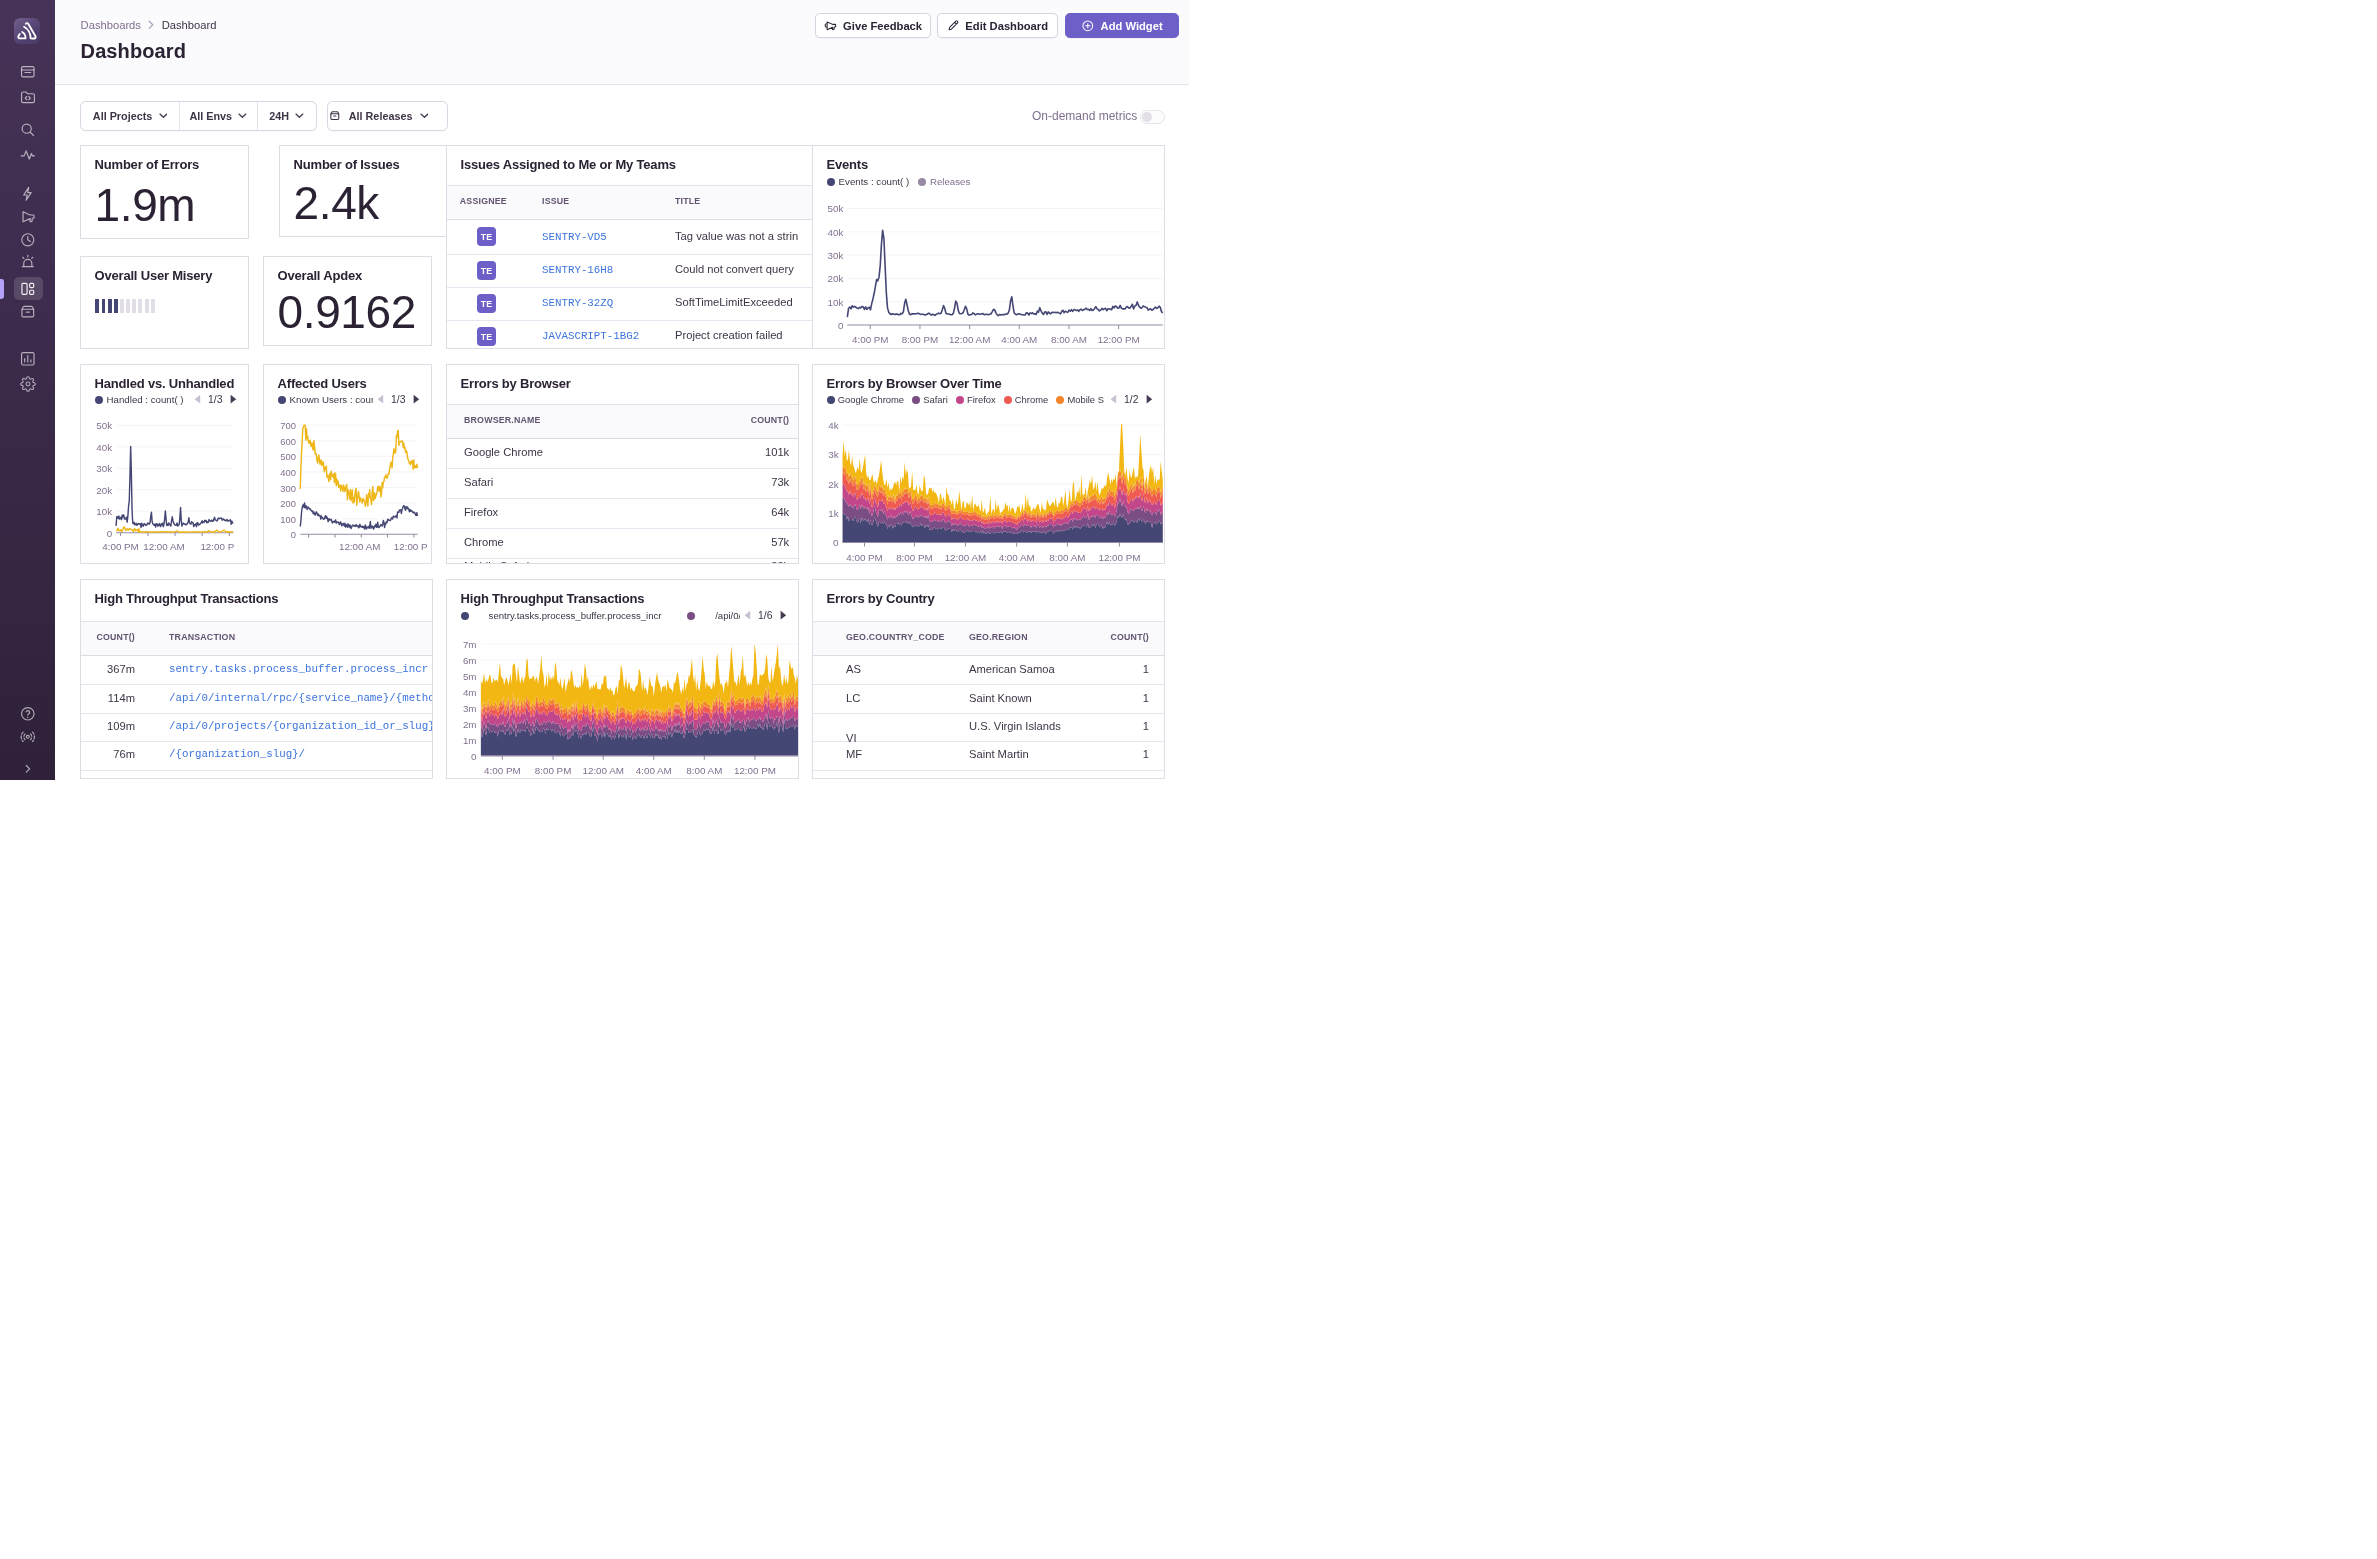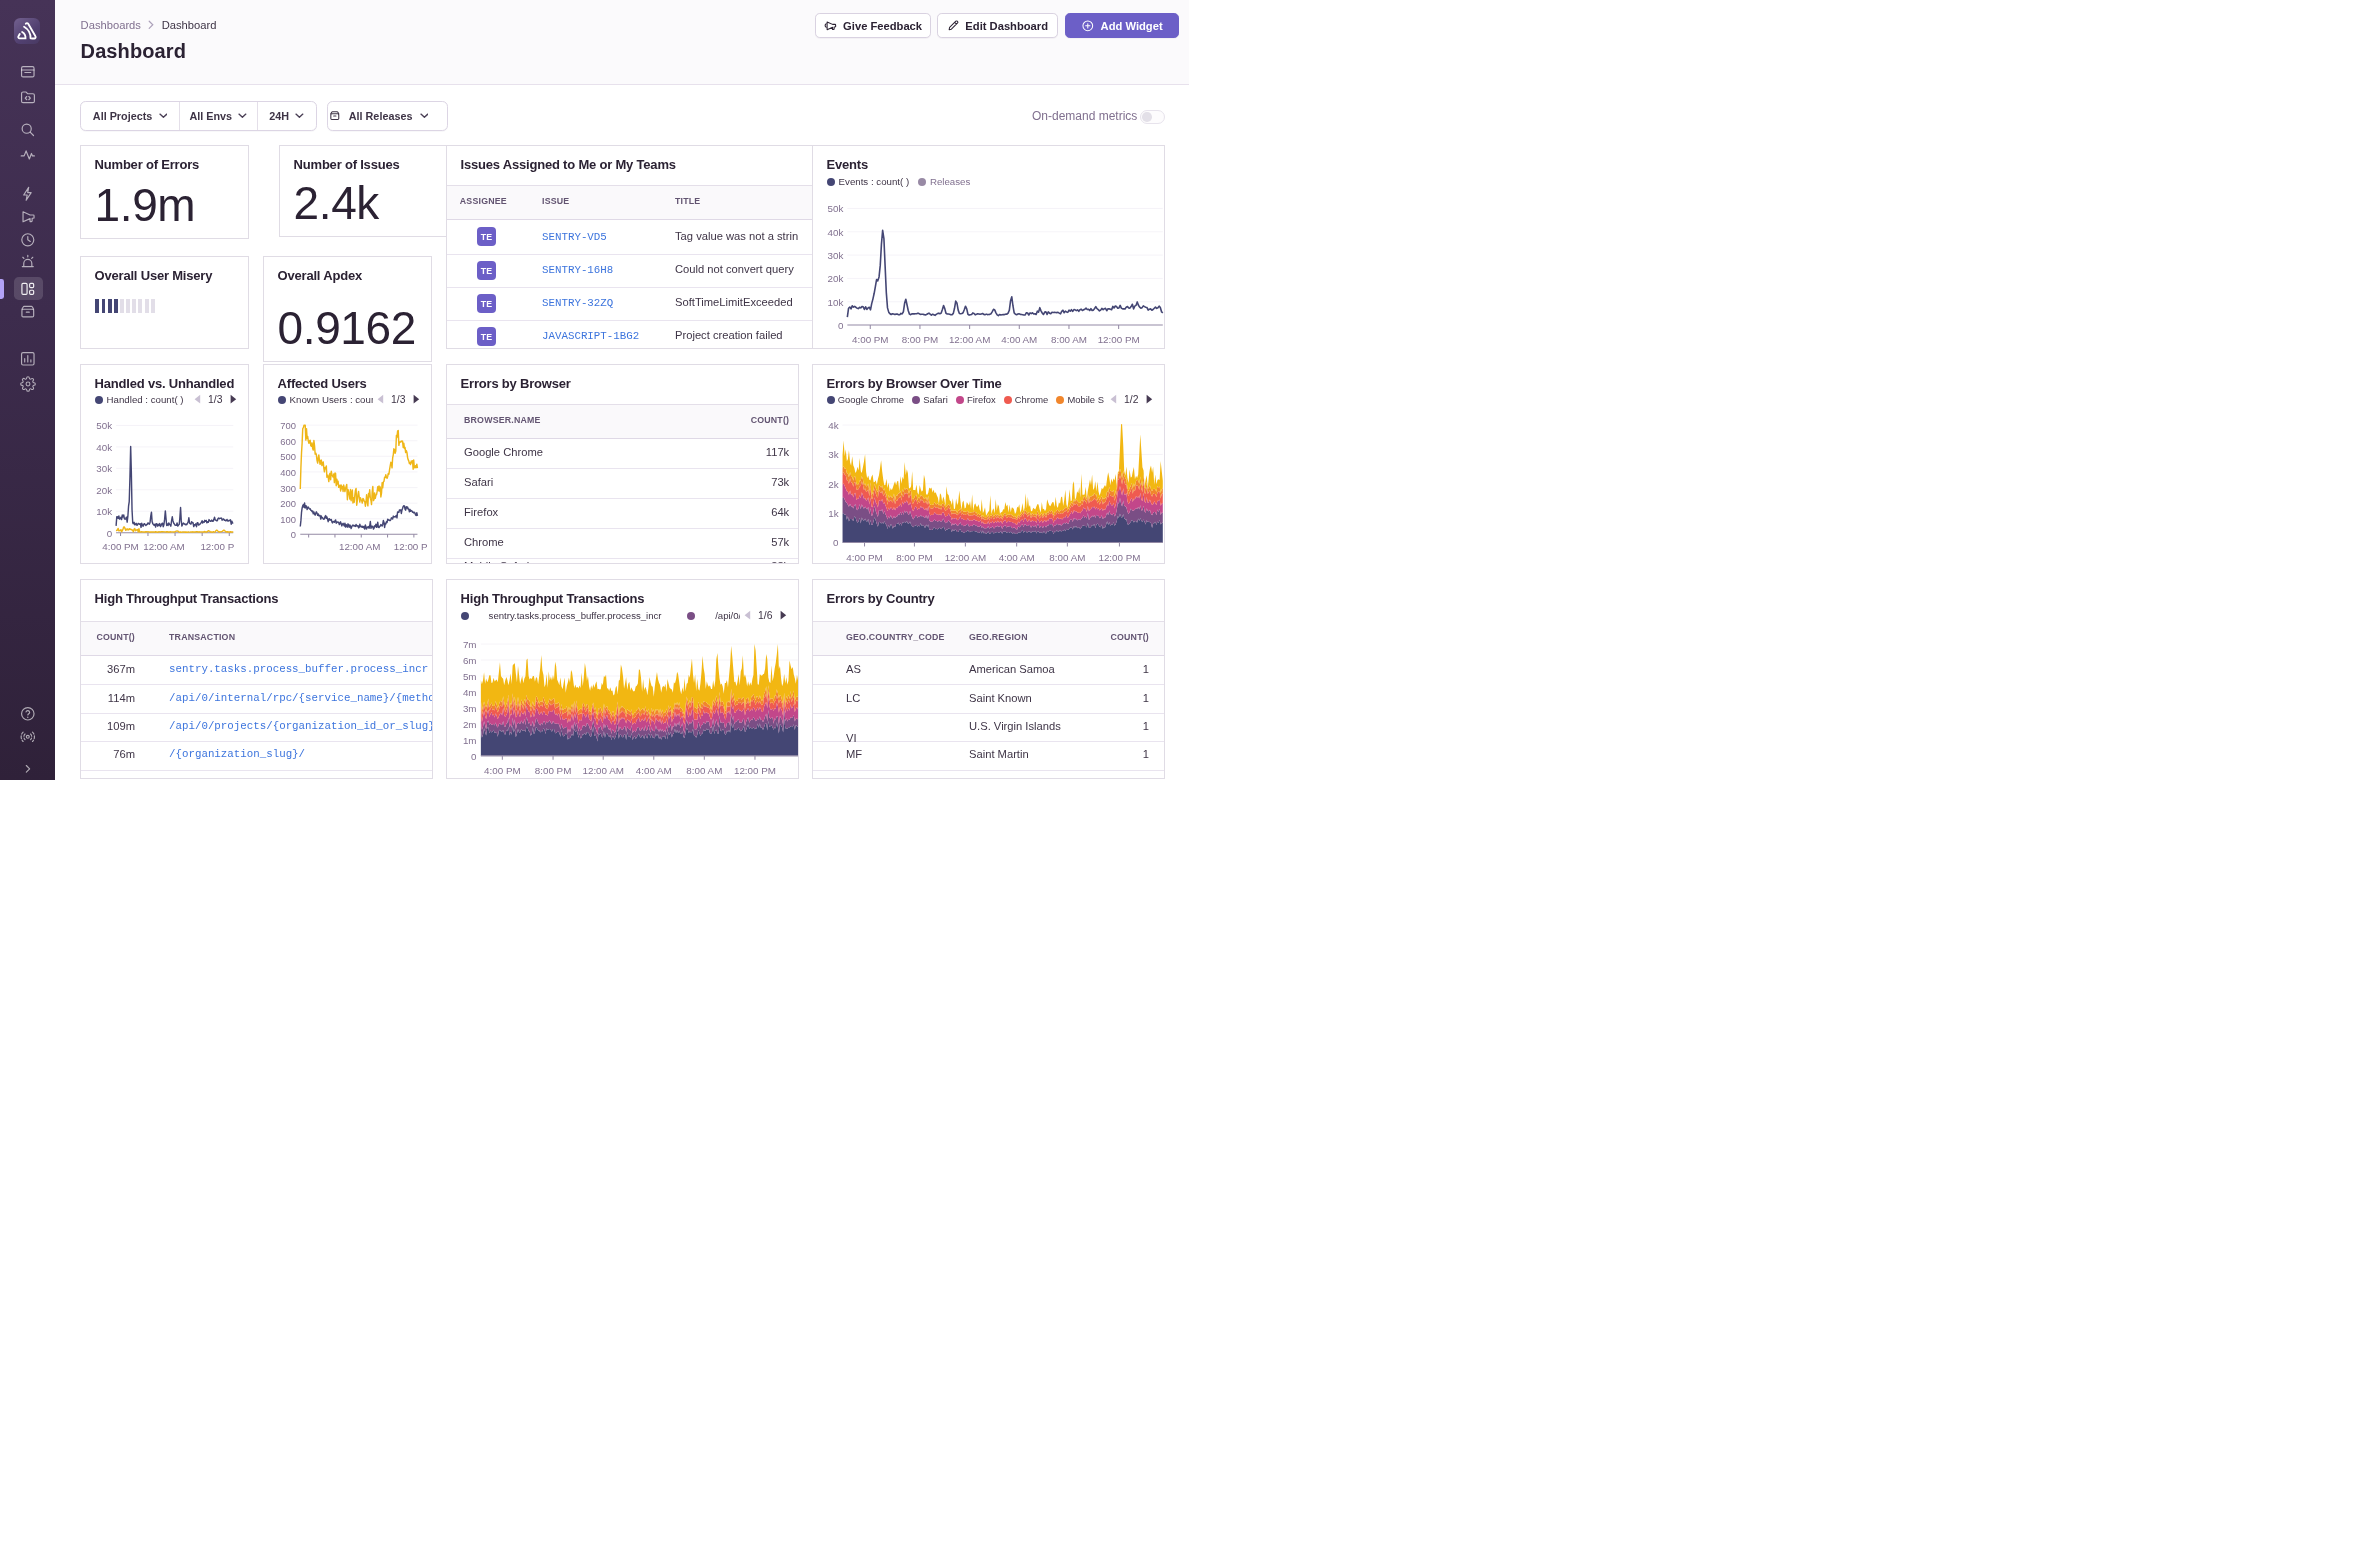--- a/index.html
+++ b/index.html
@@ -191,21 +191,21 @@
     <div class="abs" style="left:20.5px;top:42px;width:3.7px;height:14px;background:#444674"></div>
     <div class="abs" style="left:27px;top:42px;width:3.7px;height:14px;background:#444674"></div>
     <div class="abs" style="left:33px;top:42px;width:3.7px;height:14px;background:#444674"></div>
     <div class="abs" style="left:39px;top:42px;width:3.7px;height:14px;background:#e2dee8"></div>
     <div class="abs" style="left:45px;top:42px;width:3.7px;height:14px;background:#e2dee8"></div>
     <div class="abs" style="left:51px;top:42px;width:3.7px;height:14px;background:#e2dee8"></div>
     <div class="abs" style="left:57px;top:42px;width:3.7px;height:14px;background:#e2dee8"></div>
     <div class="abs" style="left:64px;top:42px;width:3.7px;height:14px;background:#e2dee8"></div>
     <div class="abs" style="left:70px;top:42px;width:3.7px;height:14px;background:#e2dee8"></div>
   </div>
-<div class="card" style="left:263px;top:256px;width:169px;height:106px">
+<div class="card" style="left:263px;top:256px;width:169px;height:90px">
     <div class="wt">Overall Apdex</div>
     <div class="bignum" style="bottom:10.4px;font-size:46px">0.9162</div>
   </div>
 <div class="card" style="left:446px;top:145px;width:398px;height:204px">
     <div class="wt">Issues Assigned to Me or My Teams</div>
     <div class="thead" style="top:39px;height:35px"></div>
     <div class="th" style="left:12.8px;top:50px">ASSIGNEE</div>
     <div class="th" style="left:95px;top:50px">ISSUE</div>
     <div class="th" style="left:228px;top:50px">TITLE</div>
     <div class="sep" style="top:108px"></div>
@@ -335,21 +335,21 @@
 <div class="card" style="left:446px;top:364px;width:353px;height:200px">
     <div class="wt">Errors by Browser</div>
     <div class="thead" style="top:39px;height:35px"></div>
     <div class="th" style="left:17px;top:50px">BROWSER.NAME</div>
     <div class="th" style="right:8.8px;top:50px">COUNT()</div>
     <div class="sep" style="top:103px"></div>
     <div class="sep" style="top:133px"></div>
     <div class="sep" style="top:163px"></div>
     <div class="sep" style="top:193px"></div>
     <div class="td " style="left:17px;top:81px">Google Chrome</div>
-    <div class="td " style="right:8.8px;top:81px">117k</div>
+    <div class="td " style="right:8.8px;top:81px">101k</div>
     <div class="td " style="left:17px;top:111px">Safari</div>
     <div class="td " style="right:8.8px;top:111px">73k</div>
     <div class="td " style="left:17px;top:141px">Firefox</div>
     <div class="td " style="right:8.8px;top:141px">64k</div>
     <div class="td " style="left:17px;top:171px">Chrome</div>
     <div class="td " style="right:8.8px;top:171px">57k</div>
     <div class="td" style="left:17px;top:195px">Mobile Safari</div>
     <div class="td" style="right:8.8px;top:195px">38k</div>
   </div>
 <div class="card" style="left:812px;top:364px;width:353px;height:200px">

